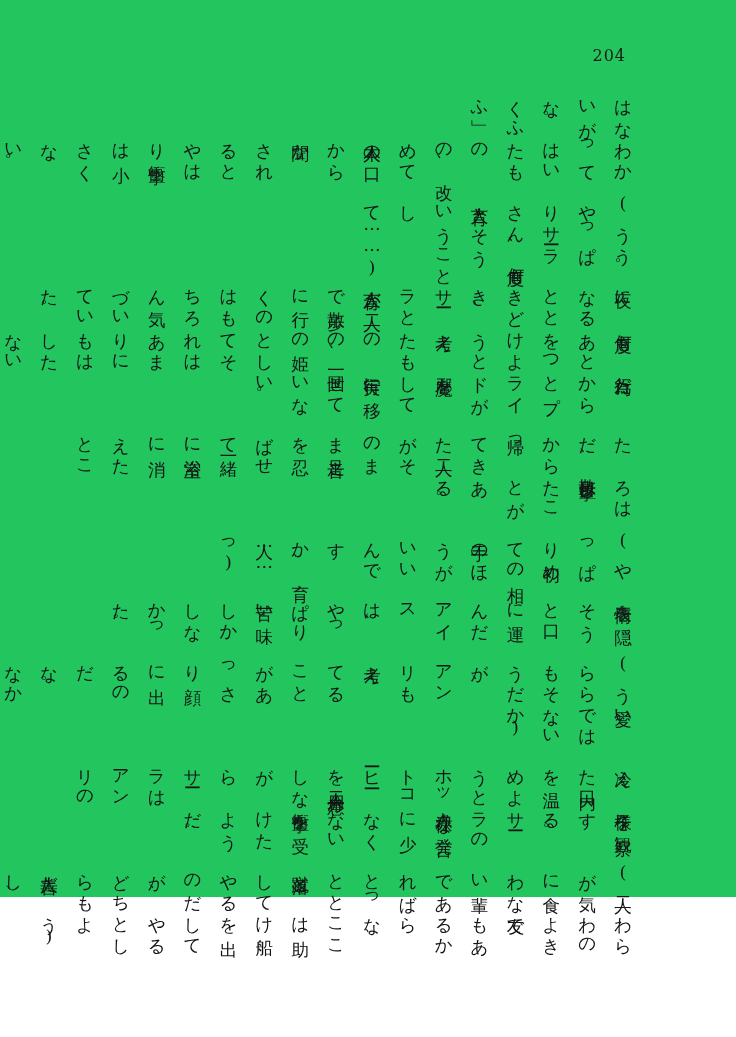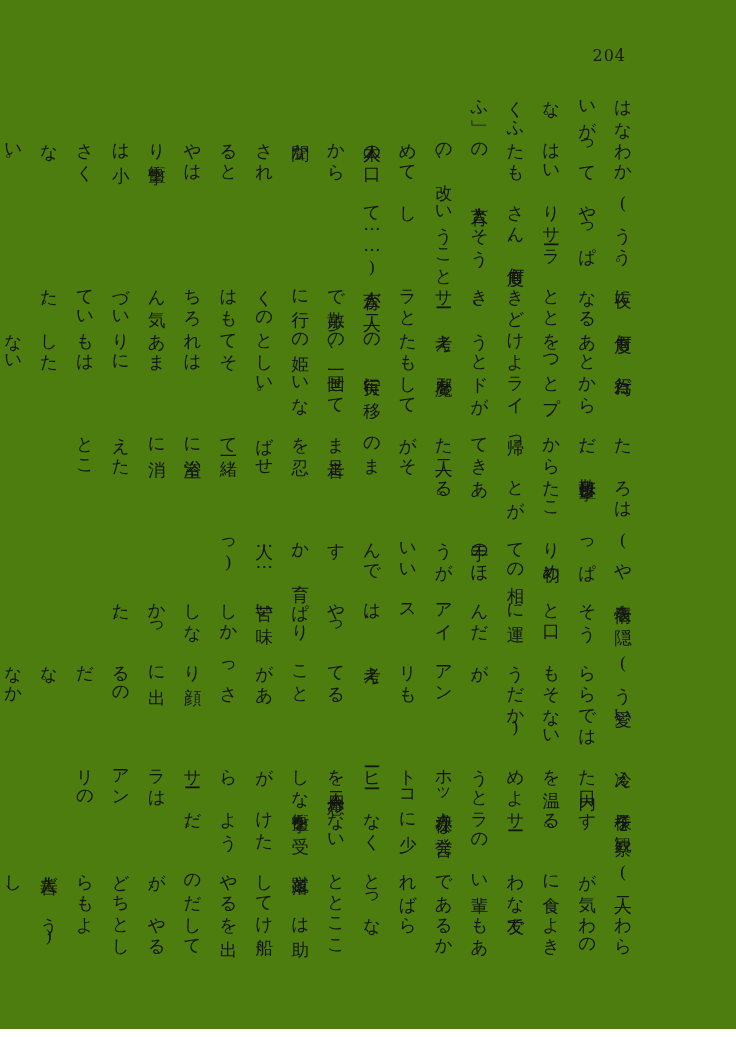--- a/index.html
+++ b/index.html
@@ -14,22 +14,22 @@
     font-family: "DejaVu Serif", "Liberation Serif", serif;
     color: #111111;
     overflow: hidden;
   }
 
   #page {
     position: absolute;
     left: 0;
     top: 0;
     width: 736px;
-    height: 1029px;
-    background: #4d7c0f;
+    height: 897px;
+    background: #22c55e;
   }
 
   
   #page-number {
     position: absolute;
     top: 46px;
     right: 110px;
     font-family: "DejaVu Serif", "Liberation Serif", serif;
     font-size: 16px;
     letter-spacing: 1px;

